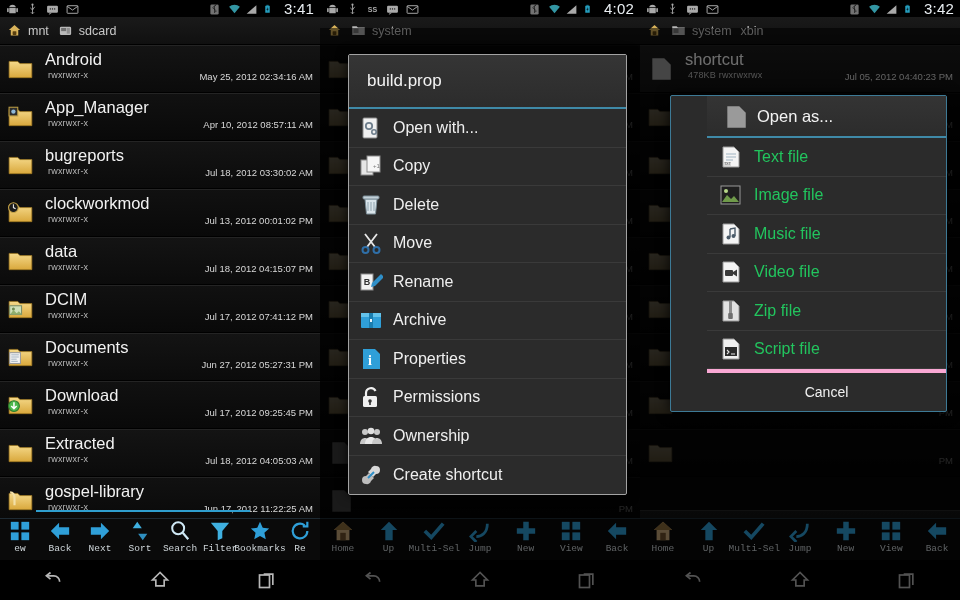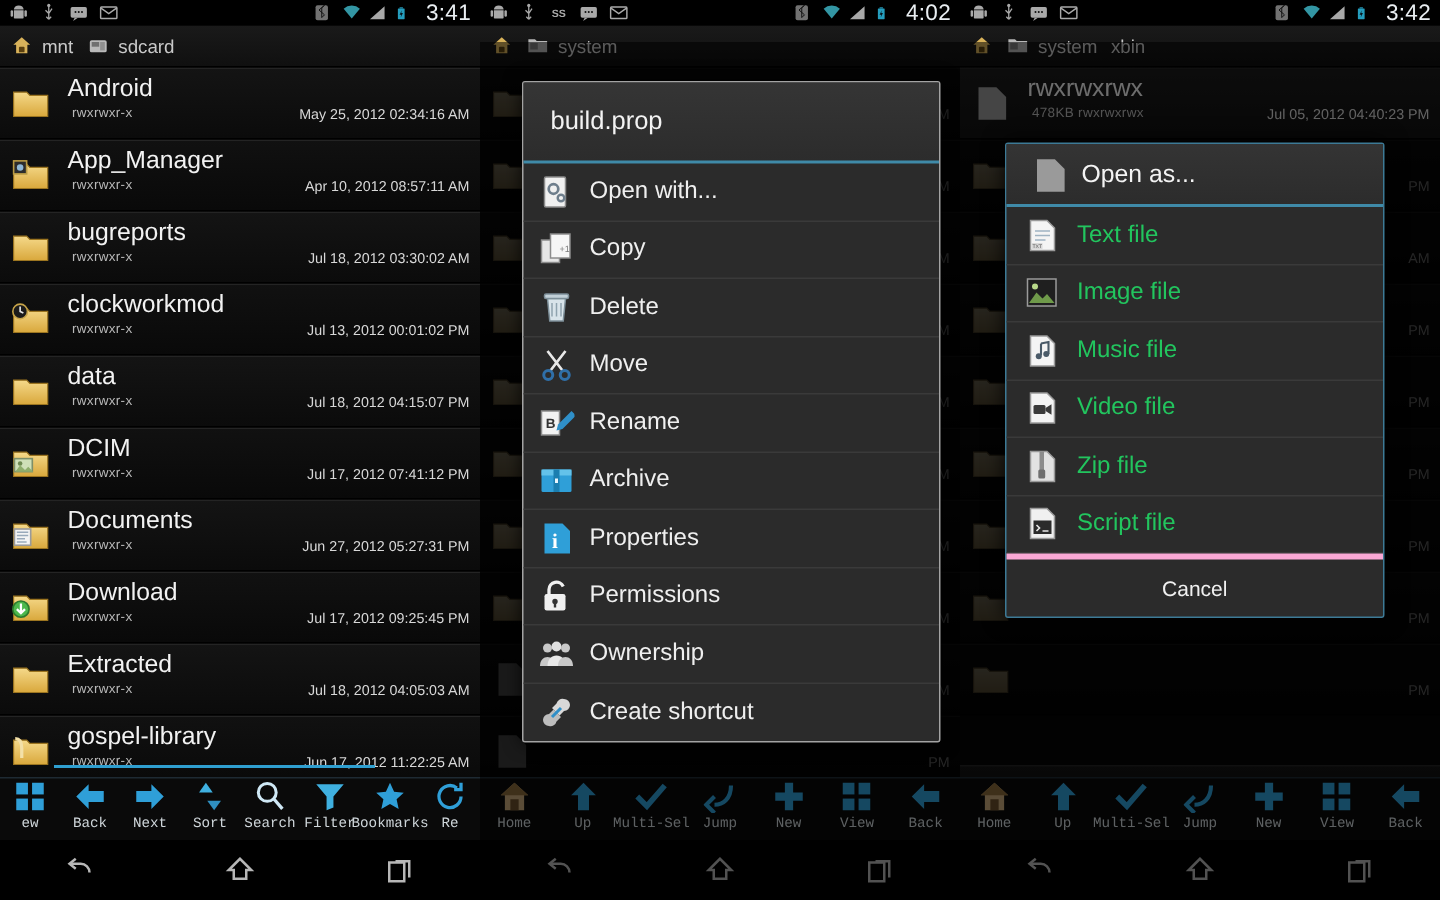--- a/index.html
+++ b/index.html
@@ -75,23 +75,23 @@
                color:#f3f3f3; font-size:17px;
                background:linear-gradient(#353535,#2c2c2c);
                border-bottom:2px solid #3f8aa8; }
   .ctx-item { height:38.5px; display:flex; align-items:center; padding:0 10px;
               border-bottom:1px solid #3a3a3a; gap:10px; }
   .ctx-item:last-child { border-bottom:none; }
   .ctx-ico { width:24px; height:24px; flex:0 0 24px; display:block; }
   .ctx-lbl { color:#efefef; font-size:16px; }
 
   
-  .dlg { position:absolute; z-index:10; left:30px; top:95px; width:253px;
+  .dlg { position:absolute; z-index:10; left:30px; top:95px; width:277px;
          background:#2b2b2b; border:1px solid #3d7a96; border-radius:2px;
-         box-shadow:0 0 14px rgba(0,0,0,.9); }
+         box-shadow:0 0 14px rgba(0,0,0,.9);padding-left:36px; }
   .dlg-title { height:42px; display:flex; align-items:center; padding:0 14px;
                gap:12px; color:#f3f3f3; font-size:16.5px;
                background:linear-gradient(#343434,#2c2c2c);
                border-bottom:2px solid #3f8aa8; }
   .dlg-item { height:38.5px; display:flex; align-items:center; padding:0 12px;
               gap:11px; border-bottom:1px solid #3a3a3a; }
   .dlg-ico { width:24px; height:24px; flex:0 0 24px; display:block; }
   .dlg-lbl { color:#22c55e; font-size:16px; }
   .dlg-cancel { height:42px; display:flex; align-items:center;
                 justify-content:center; color:#f0f0f0; font-size:14px;
@@ -832,21 +832,21 @@
         <div class="crumb">
           <span class="crumb-label">xbin</span>
         </div>
       </div>
       <div class="list">
         <div class="row" style="background:linear-gradient(#1c1c1c,#121212)">
           <span class="ficon"><svg width="30" height="26" viewBox="0 0 24 24" xmlns="http://www.w3.org/2000/svg">
               <path d="M4 2h11l6 6v14H4z" fill="#9a9a9a"></path>
             </svg></span>
           <div class="fmeta">
-            <span class="fname">rwxrwxrwx</span>
+            <span class="fname">shortcut</span>
             <span class="fperm">478KB rwxrwxrwx</span>
             <span class="fdate">Jul 05, 2012 04:40:23 PM</span>
           </div>
         </div>
       </div>
       <div class="list dim">
         <div class="row ">
           <span class="ficon"><svg width="30" height="26" viewBox="0 0 24 24" xmlns="http://www.w3.org/2000/svg">
               <defs>
                 <linearGradient id="fg1" x1="0" y1="0" x2="0" y2="1">

